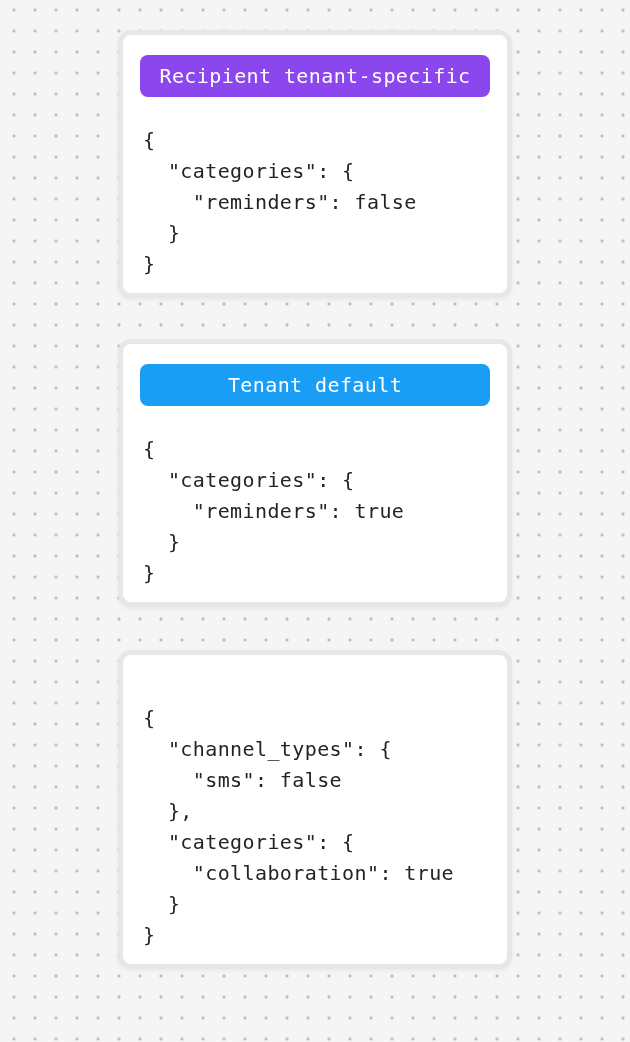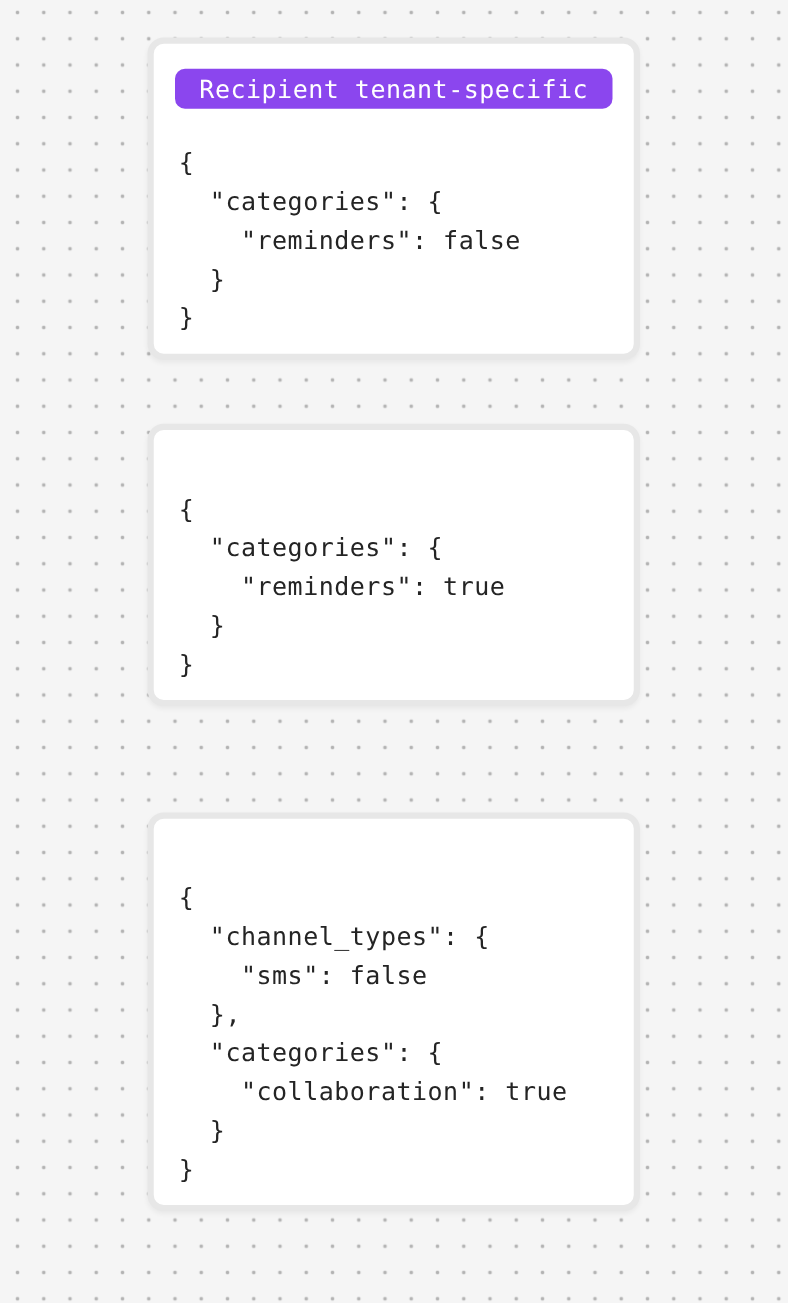--- a/index.html
+++ b/index.html
@@ -25,21 +25,21 @@
     background: #ffffff;
     border: 5px solid #e7e7e7;
     border-radius: 13px;
     padding: 20px 17px 13px 17px;
     box-shadow: 0 2px 4px rgba(0,0,0,0.05);
   }
   .card-1 { top: 30px; }
   .card-2 { top: 339px; }
   .card-3 { top: 650px; }
   .badge {
-    height: 32px;
+    height: 42px;
     border-radius: 8px;
     display: flex;
     align-items: center;
     justify-content: center;
     color: #ffffff;
     font-size: 20px;
     letter-spacing: 0.4px;
     font-weight: 500;
     white-space: nowrap;
   }
@@ -60,20 +60,21 @@
 <div class="card card-1">
   <div class="badge" style="background: rgb(139, 70, 238);">Recipient tenant-specific</div>
   <pre class="code">{
   "categories": {
     "reminders": false
   }
 }</pre>
 </div>
 
 <div class="card card-2">
+  <div class="badge" style="background: rgb(26, 158, 245);">Tenant default</div>
   <pre class="code">{
   "categories": {
     "reminders": true
   }
 }</pre>
 </div>
 
 <div class="card card-3">
   <pre class="code">{
   "channel_types": {

